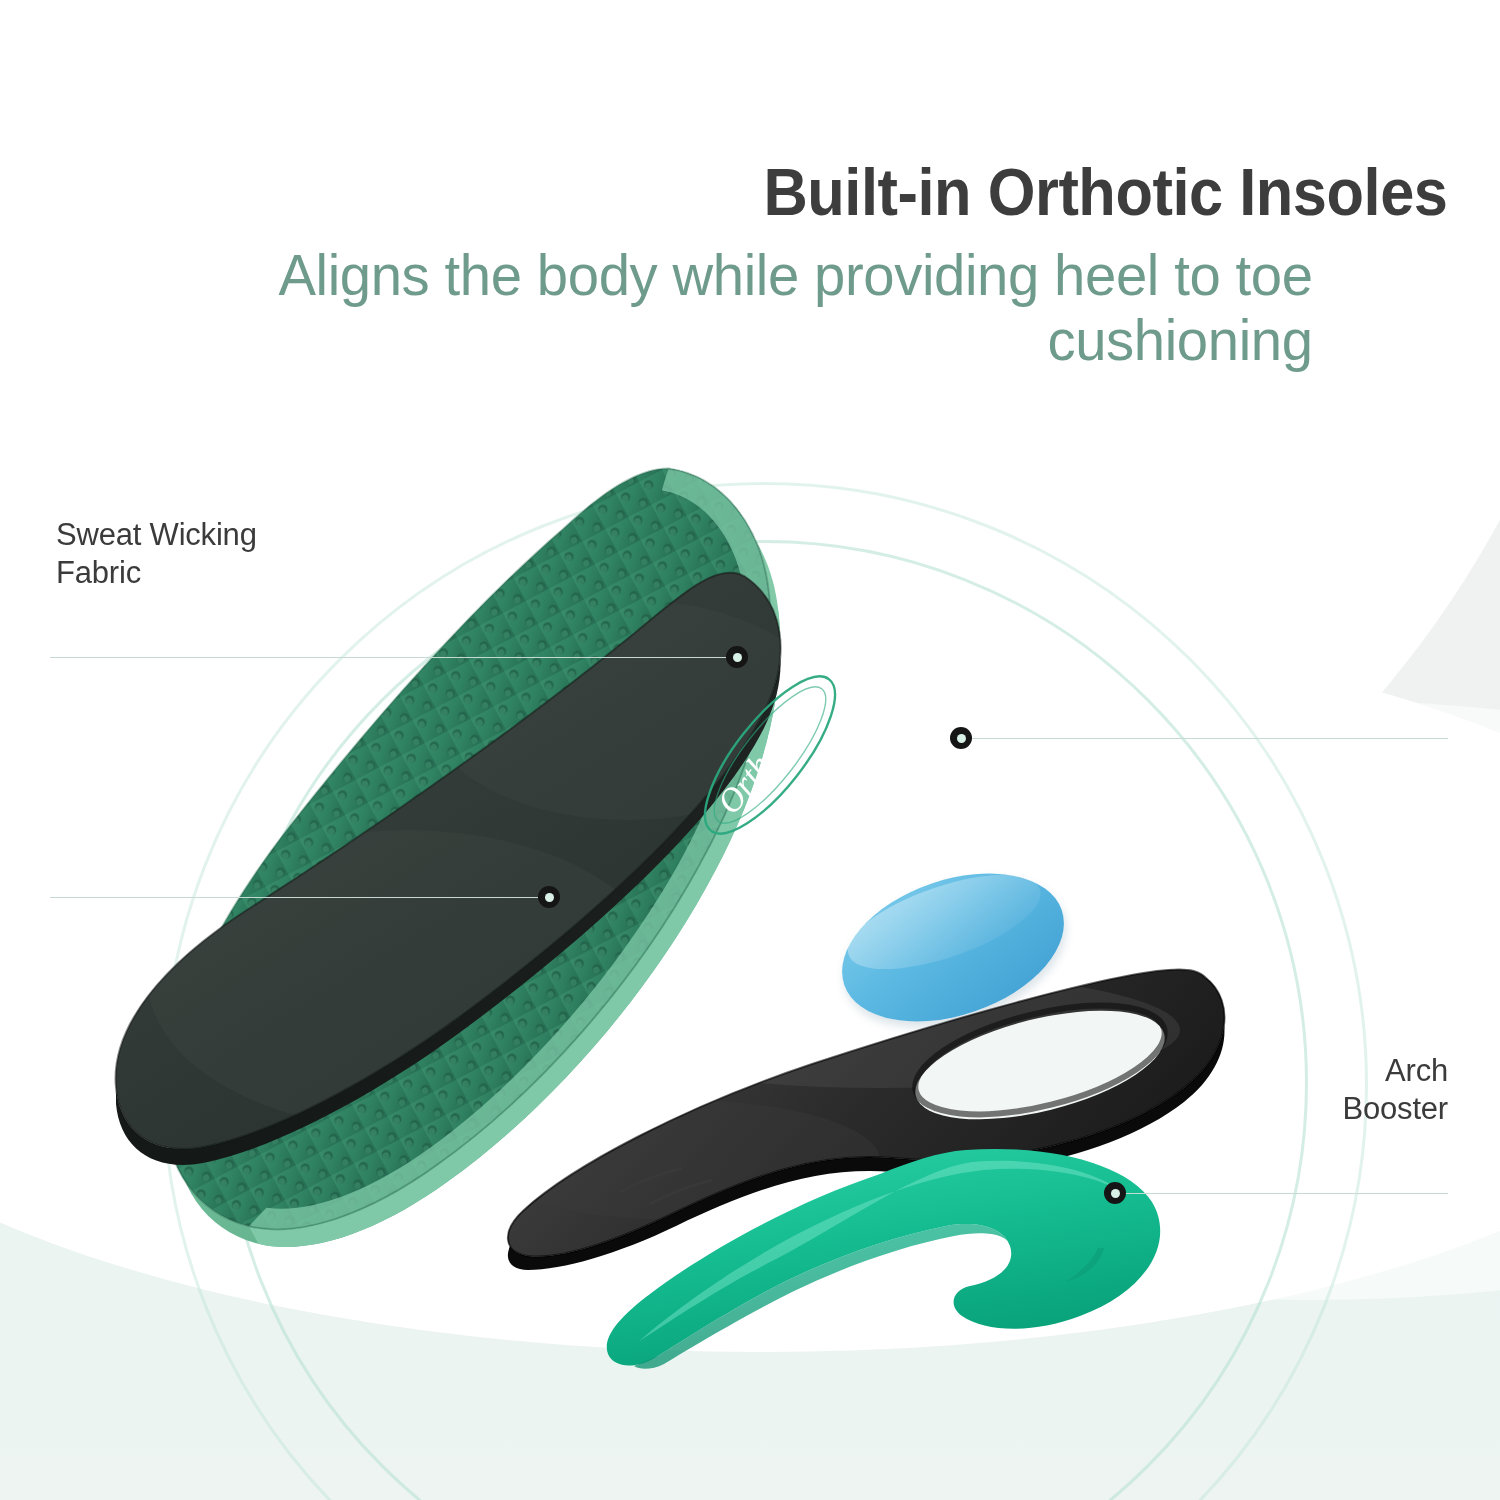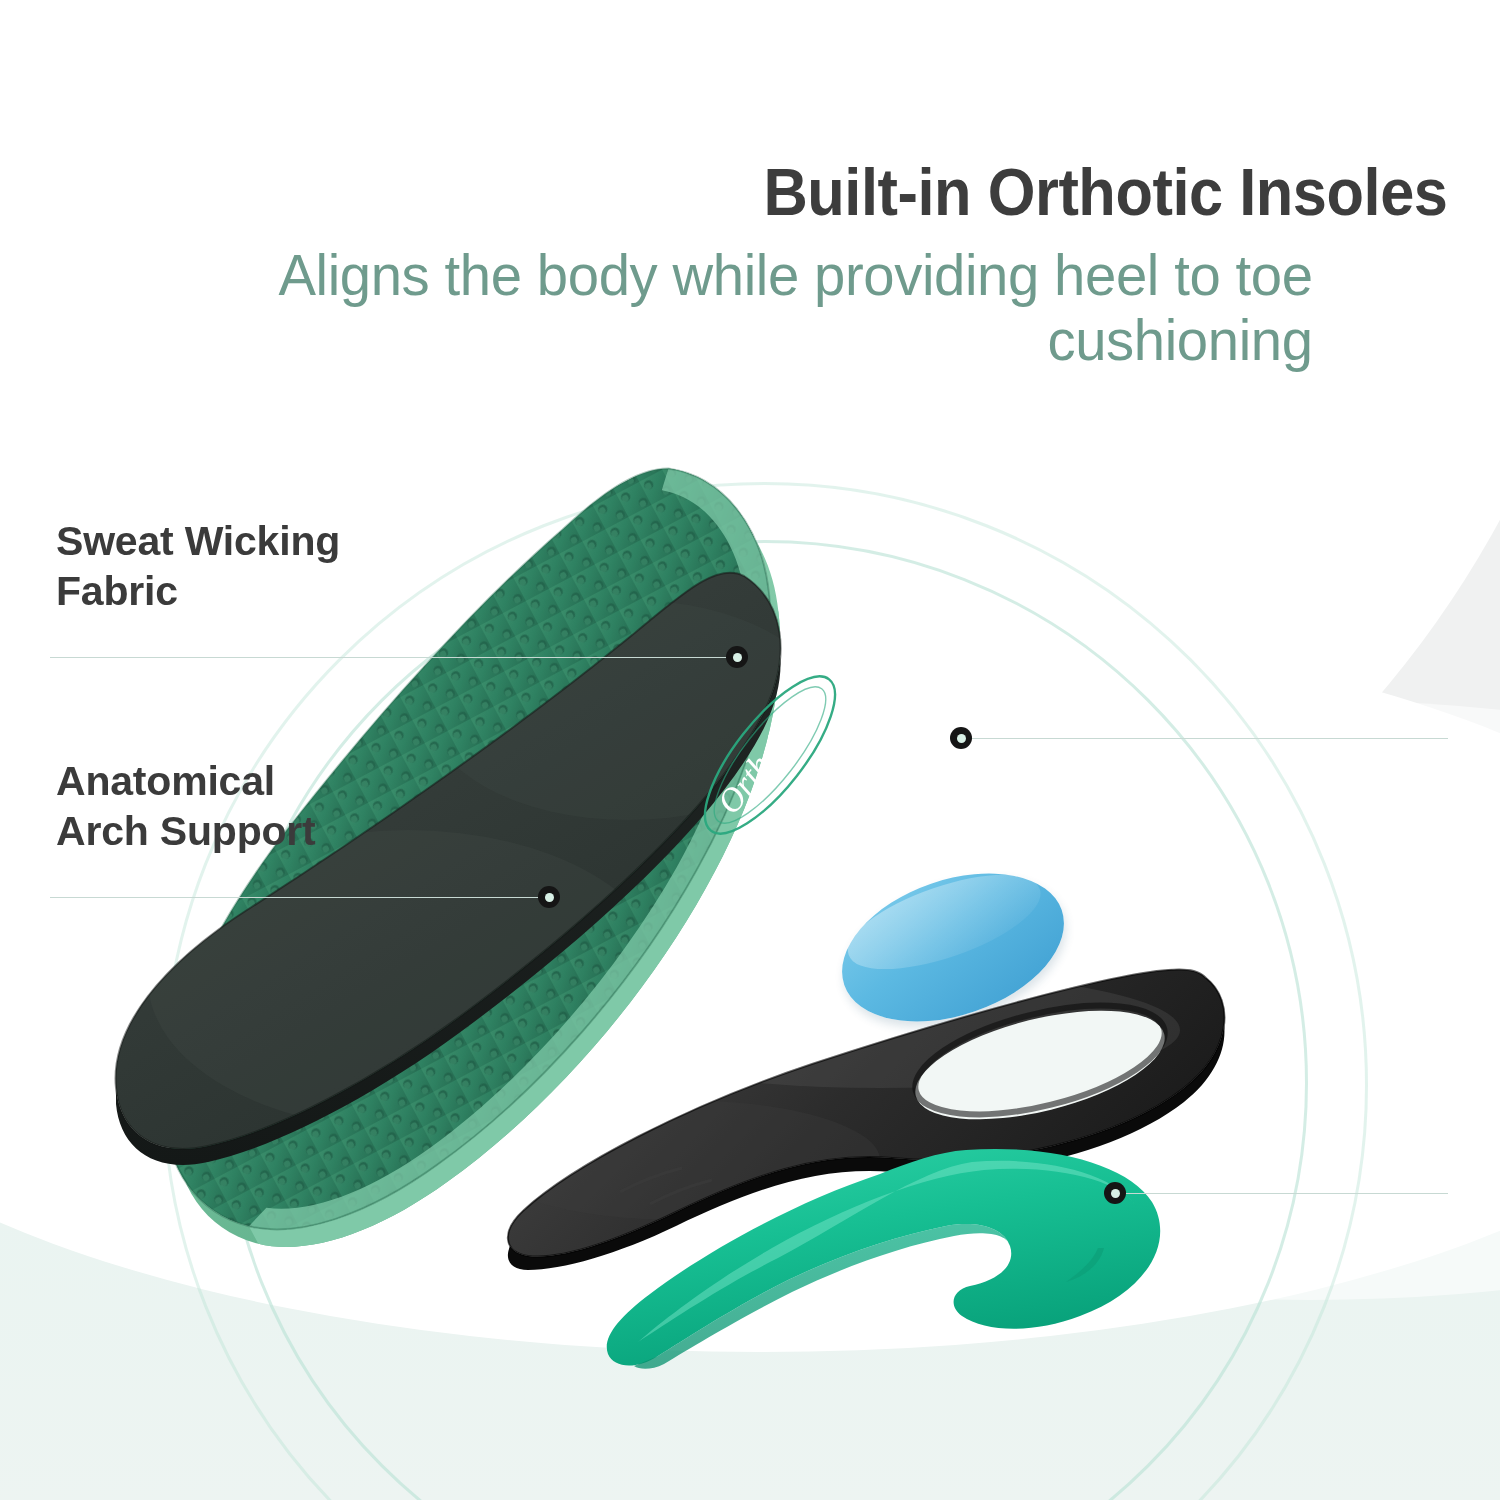--- a/index.html
+++ b/index.html
@@ -122,24 +122,24 @@
     letter-spacing: -0.4px;
     transform: scaleX(0.97);
   }
 
   
   .callout {
     position: absolute;
     z-index: 7;
   }
   .callout .label {
-    font-size: 41px;
+    font-size: 31px;
     line-height: 1.22;
     color: #3b3b3b;
-    font-weight: 700;
+    font-weight: 400;
     letter-spacing: -0.2px;
     white-space: pre-line;
   }
   .callout.left .label { text-align: left; }
   .callout.right .label { text-align: right; }
 
   .leader {
     position: absolute;
     height: 1px;
     background: #c7d9d3;
@@ -510,26 +510,26 @@
              C 500 132, 512 122, 518 108 Z" fill="#0c9c77" opacity=".6"></path>
   </svg>
 
   <div class="callout left" style="left:56px; top:516px; width:470px;">
     <div class="label">Sweat Wicking
 Fabric</div>
   </div>
   <div class="leader" style="left:50px; top:657px; width:686px;"></div>
   <div class="dot" style="left:726px; top:646px;"></div>
 
-  <div class="callout left" style="left:56px; top:756px; width:470px;">
-    <div class="label">Anatomical
-Arch Support</div>
-  </div>
   <div class="leader" style="left:50px; top:897px; width:500px;"></div>
   <div class="dot" style="left:538px; top:886px;"></div>
 
   <div class="leader" style="left:968px; top:738px; width:480px;"></div>
   <div class="dot" style="left:950px; top:727px;"></div>
 
+  <div class="callout right" style="right:52px; top:1052px; width:470px;">
+    <div class="label">Arch
+Booster</div>
+  </div>
   <div class="leader" style="left:1122px; top:1193px; width:326px;"></div>
   <div class="dot" style="left:1104px; top:1182px;"></div>
 
 </div>
 
 </body></html>

